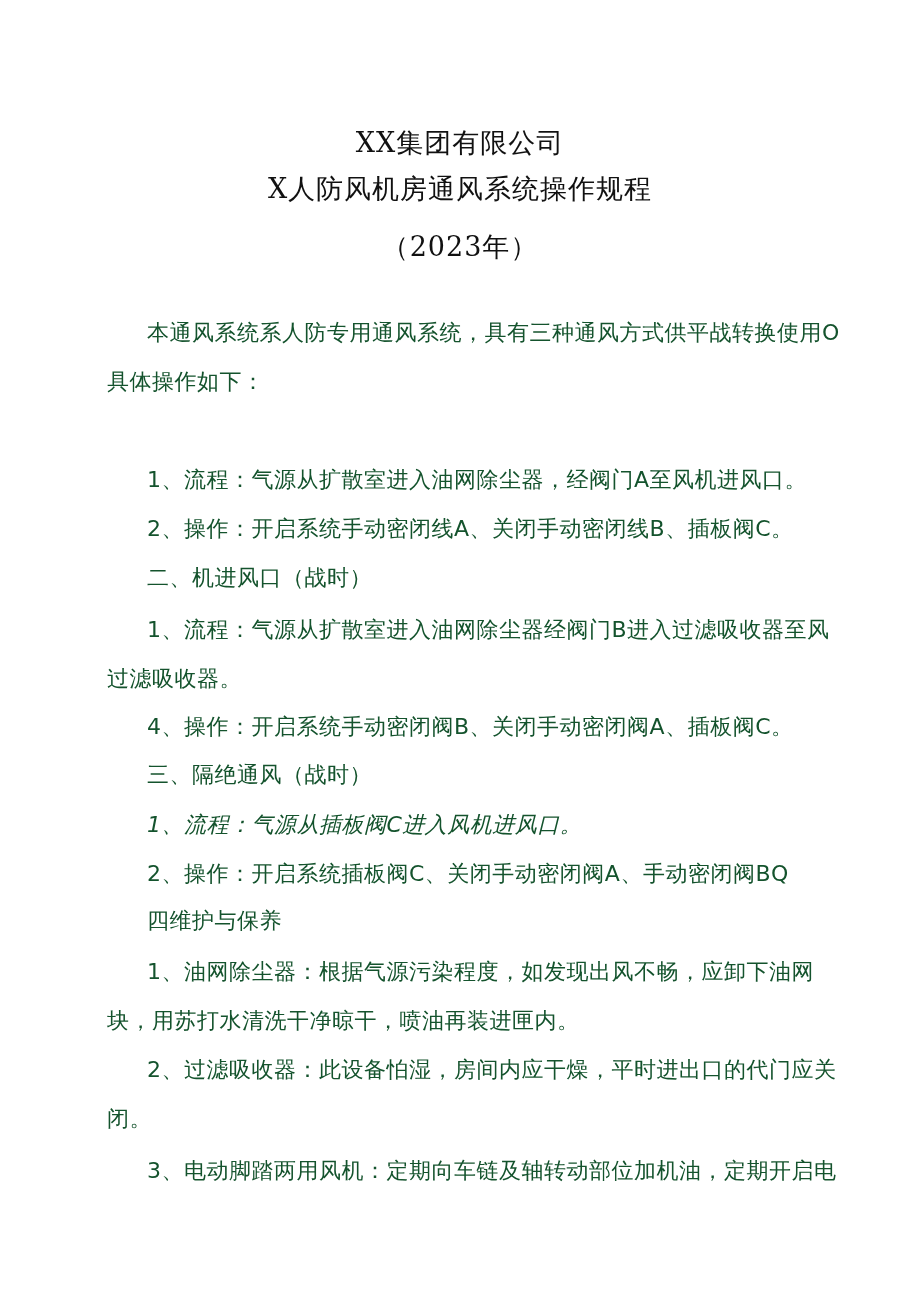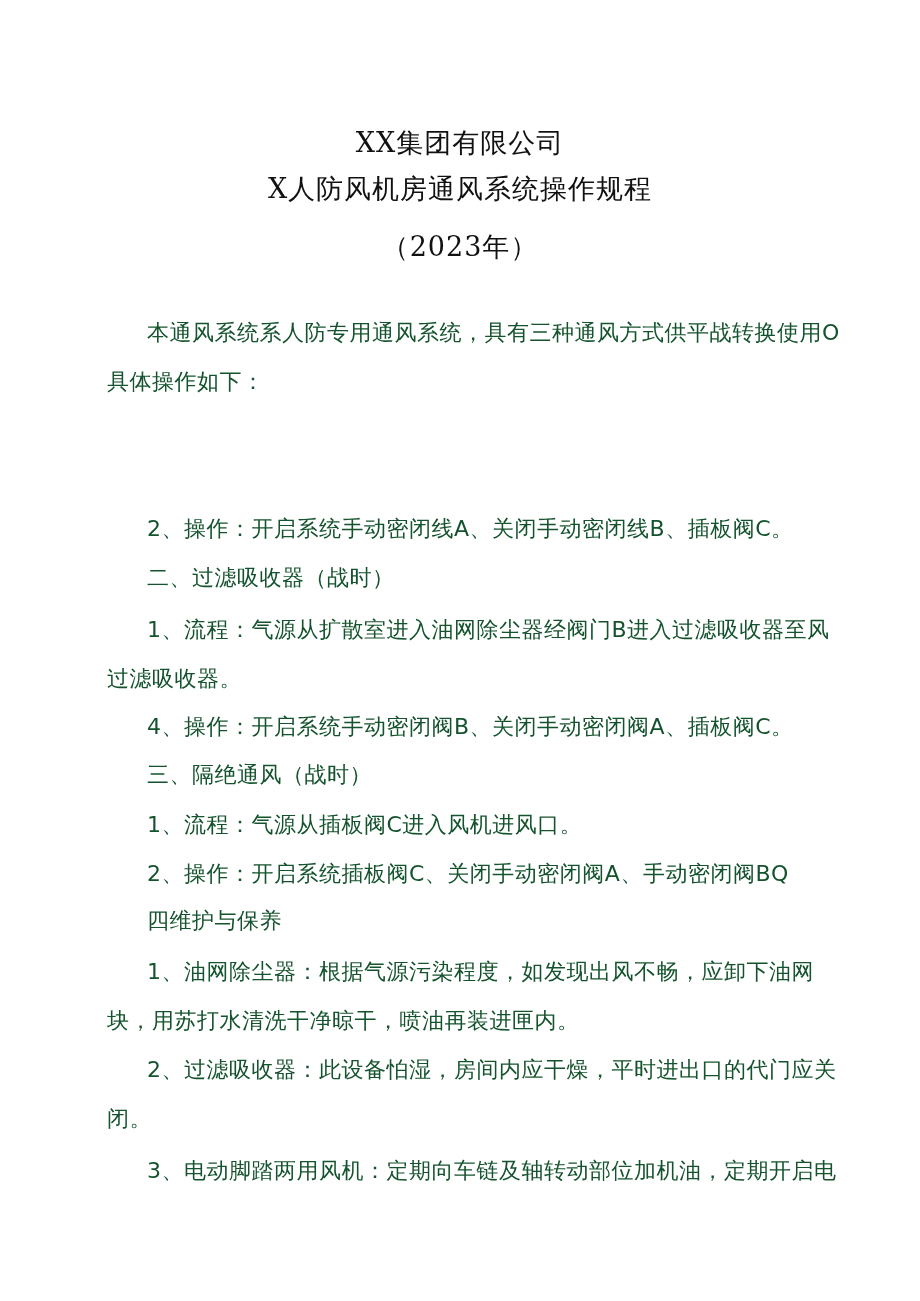--- a/index.html
+++ b/index.html
@@ -49,29 +49,30 @@
 
 <div class="page">
 
   <div class="title-line" style="top:126px;">XX集团有限公司</div>
   <div class="title-line" style="top:172px;">X人防风机房通风系统操作规程</div>
   <div class="title-line" style="top:230px;">（2023年）</div>
 
   <div class="line ind" style="top:320px;">本通风系统系人防专用通风系统，具有三种通风方式供平战转换使用O</div>
   <div class="line flush" style="top:369px;">具体操作如下：</div>
 
+  <div class="line ind" style="top:467px;">1、流程：气源从扩散室进入油网除尘器，经阀门A至风机进风口。</div>
   <div class="line ind" style="top:516px;">2、操作：开启系统手动密闭线A、关闭手动密闭线B、插板阀C。</div>
 
-  <div class="line ind" style="top:565px;">二、过滤吸收器（战时）</div>
+  <div class="line ind" style="top:565px;">二、机进风口（战时）</div>
   <div class="line ind" style="top:617px;">1、流程：气源从扩散室进入油网除尘器经阀门B进入过滤吸收器至风</div>
   <div class="line flush" style="top:666px;">过滤吸收器。</div>
   <div class="line ind" style="top:714px;">4、操作：开启系统手动密闭阀B、关闭手动密闭阀A、插板阀C。</div>
 
   <div class="line ind" style="top:762px;">三、隔绝通风（战时）</div>
-  <div class="line ind" style="top:812px;">1、流程：气源从插板阀C进入风机进风口。</div>
+  <div class="line ind" style="top:812px;font-style:italic;">1、流程：气源从插板阀C进入风机进风口。</div>
   <div class="line ind" style="top:861px;">2、操作：开启系统插板阀C、关闭手动密闭阀A、手动密闭阀BQ</div>
 
   <div class="line ind" style="top:908px;">四维护与保养</div>
   <div class="line ind" style="top:959px;">1、油网除尘器：根据气源污染程度，如发现出风不畅，应卸下油网</div>
   <div class="line flush" style="top:1008px;">块，用苏打水清洗干净晾干，喷油再装进匣内。</div>
   <div class="line ind" style="top:1057px;">2、过滤吸收器：此设备怕湿，房间内应干燥，平时进出口的代门应关</div>
   <div class="line flush" style="top:1106px;">闭。</div>
   <div class="line ind" style="top:1158px;">3、电动脚踏两用风机：定期向车链及轴转动部位加机油，定期开启电</div>
 
 </div>

